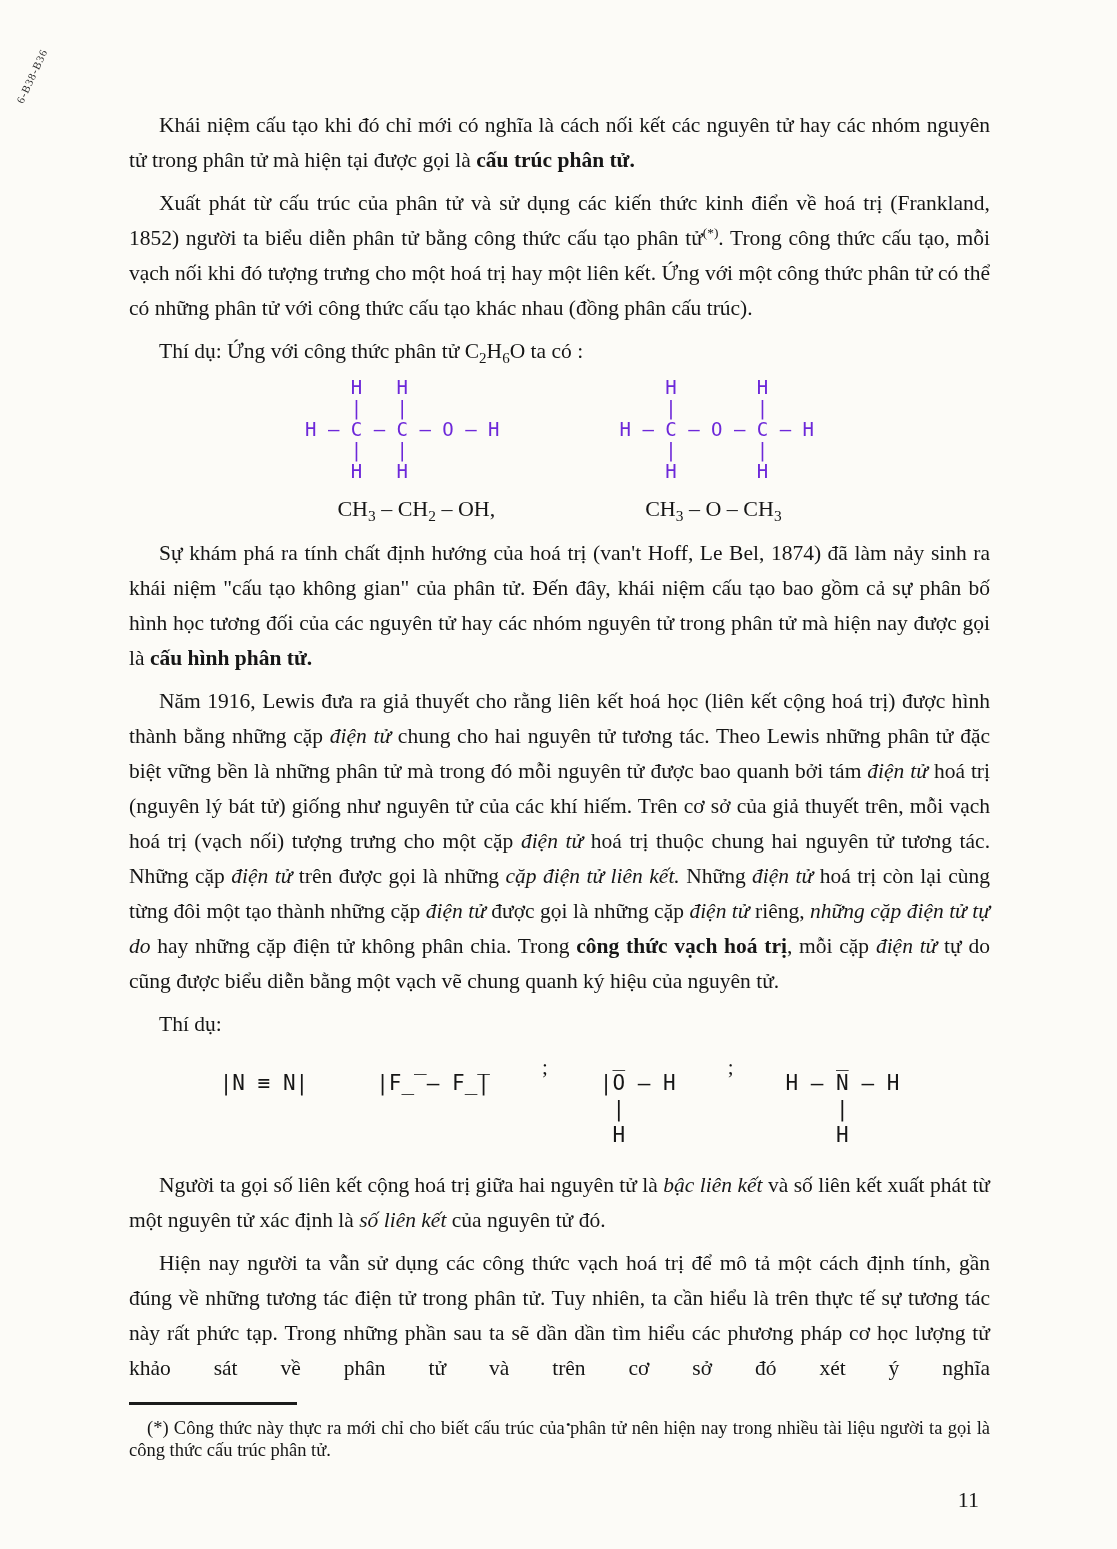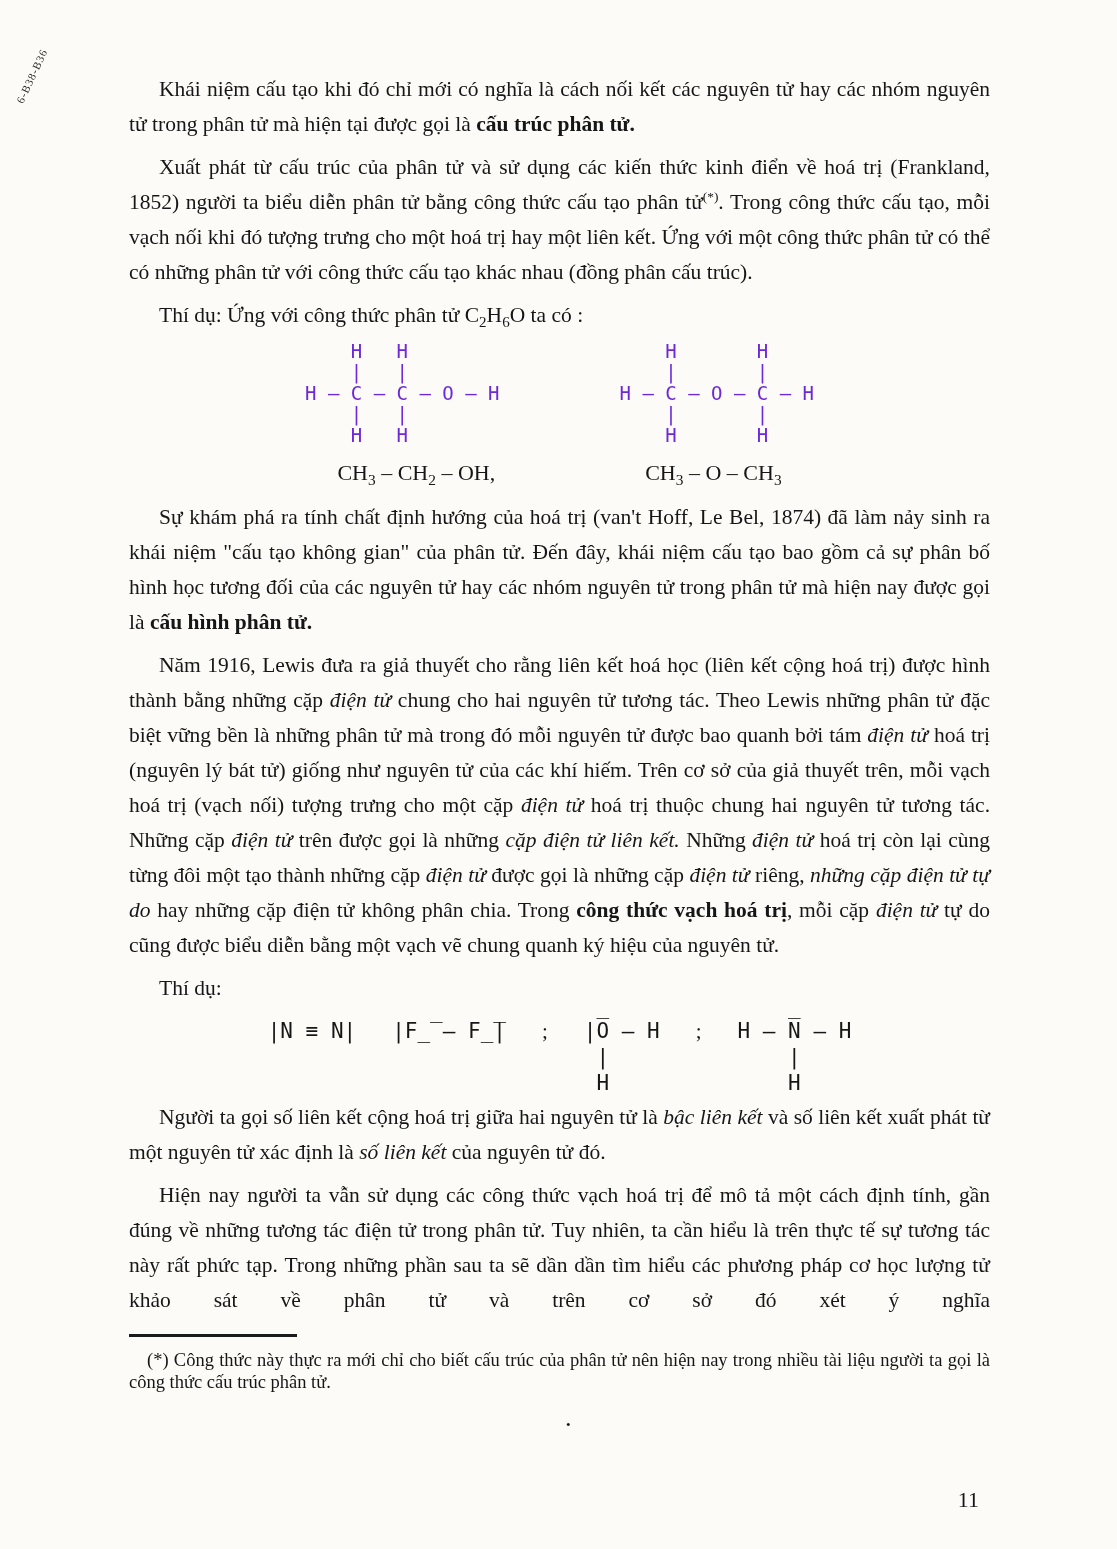--- a/index.html
+++ b/index.html
@@ -7,21 +7,21 @@
   .page {
     position: relative;
     width: 1117px;
     height: 1549px;
     margin: 0 auto;
     background: #fcfbf7;
     overflow: hidden;
     font-family: "Liberation Serif", "DejaVu Serif", serif;
     color: #161616;
   }
-  .content { padding: 72px 127px 0 129px; }
+  .content { padding: 108px 127px 0 129px; }
   .para {
     margin: 0 0 8px;
     font-size: 21.5px;
     line-height: 35px;
     text-align: justify;
     text-indent: 30px;
   }
   .example-lead { text-align: left; margin-bottom: 6px; }
   .cont { text-align-last: justify; }
   .b { font-weight: 700; }
@@ -55,21 +55,21 @@
   }
 
   .lewis-row {
     display: flex;
     justify-content: center;
     align-items: flex-start;
     gap: 36px;
     margin: 12px 0 4px;
   }
   .lewis {
-    margin: 0;
+    margin: 16px;
     font-family: "DejaVu Sans Mono", monospace;
     font-size: 21px;
     line-height: 26px;
     color: #161616;
   }
   .lsep { font-size: 21px; line-height: 26px; }
 
   .footnote-rule {
     width: 168px;
     border-top: 3px solid #1b1b1b;

